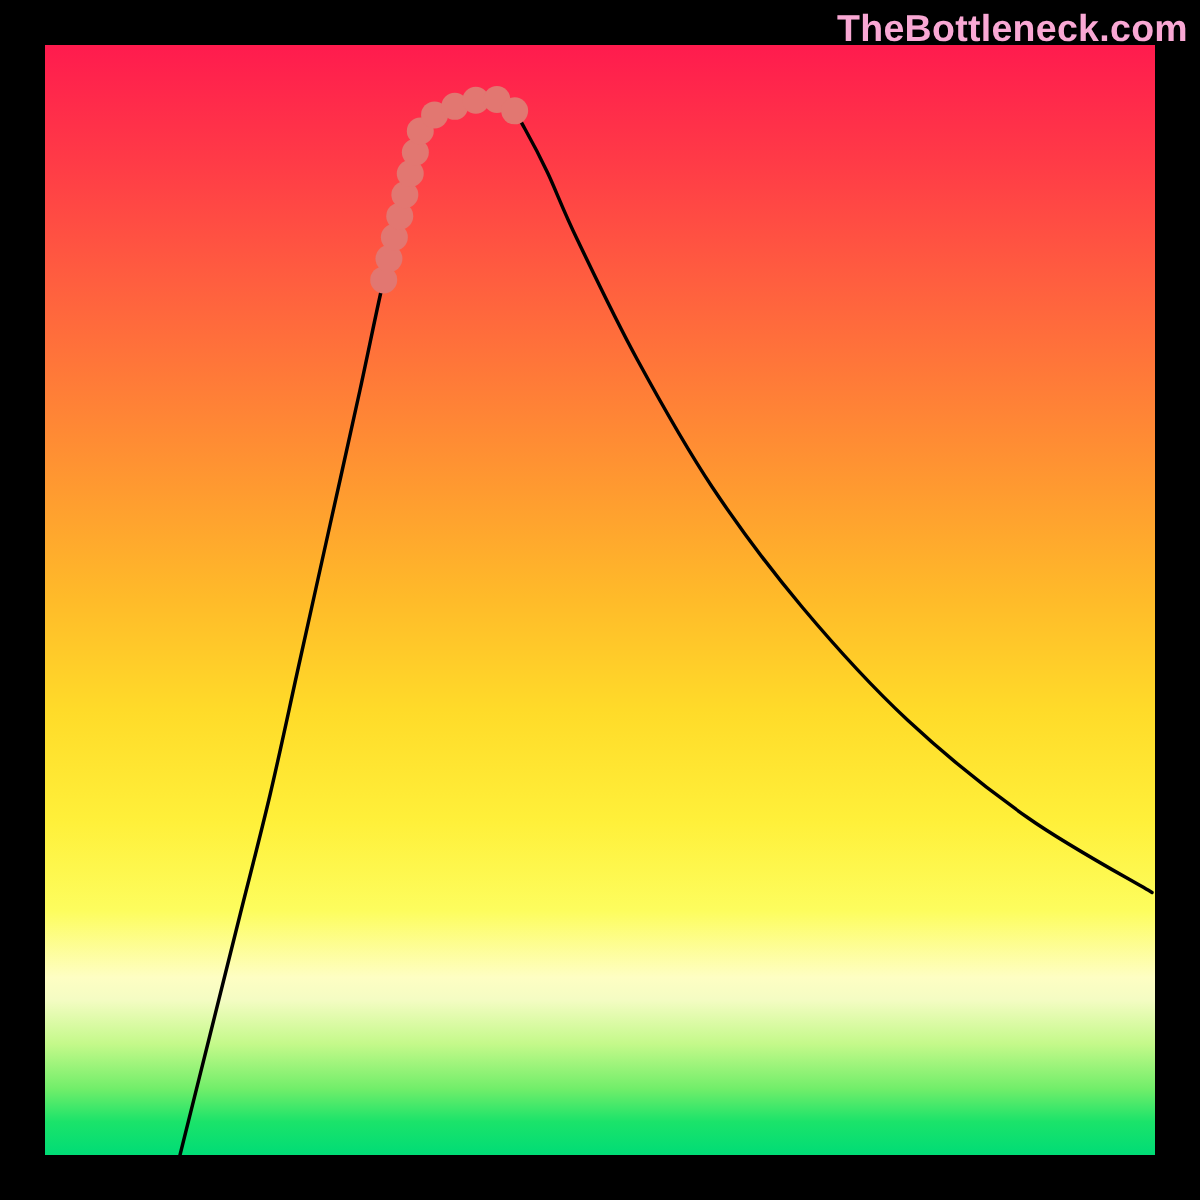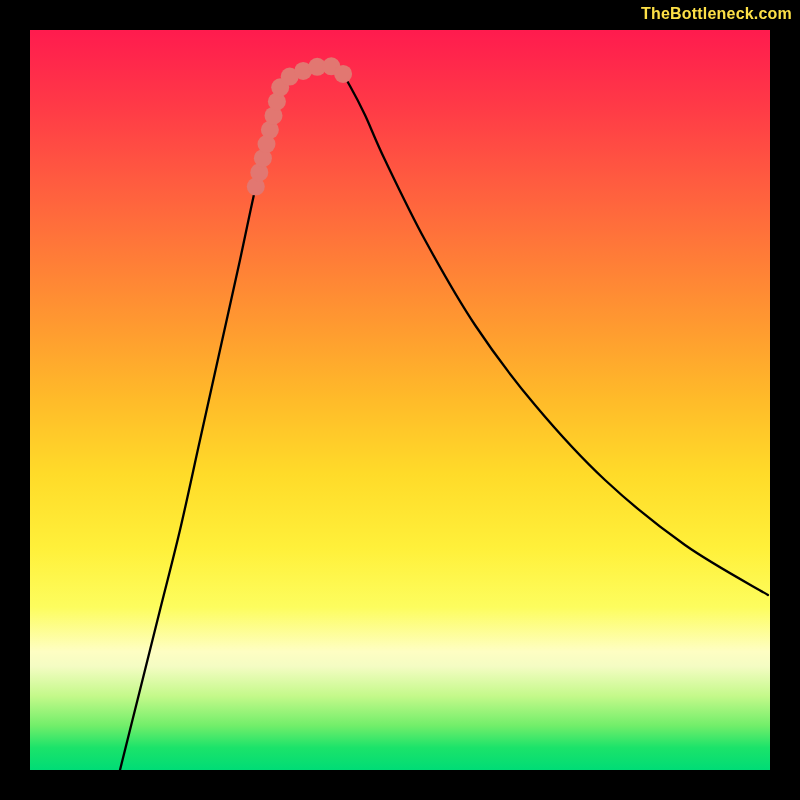--- a/index.html
+++ b/index.html
@@ -39,22 +39,22 @@
       #c4f98a 90%,
       #72ee6a 94%,
       #1be36a 97%,
       #00dc76 100%
     );
   }
   .watermark {
     position: absolute;
     top: 5px;
     right: 8px;
-    color: #fde047;
-    font-size: 16px;
+    color: #f9a8d4;
+    font-size: 25px;
     font-weight: 600;
     letter-spacing: 0.2px;
     user-select: none;
   }
   svg.curve {
     position: absolute;
     inset: 0;
   }
 </style>
 </head>

